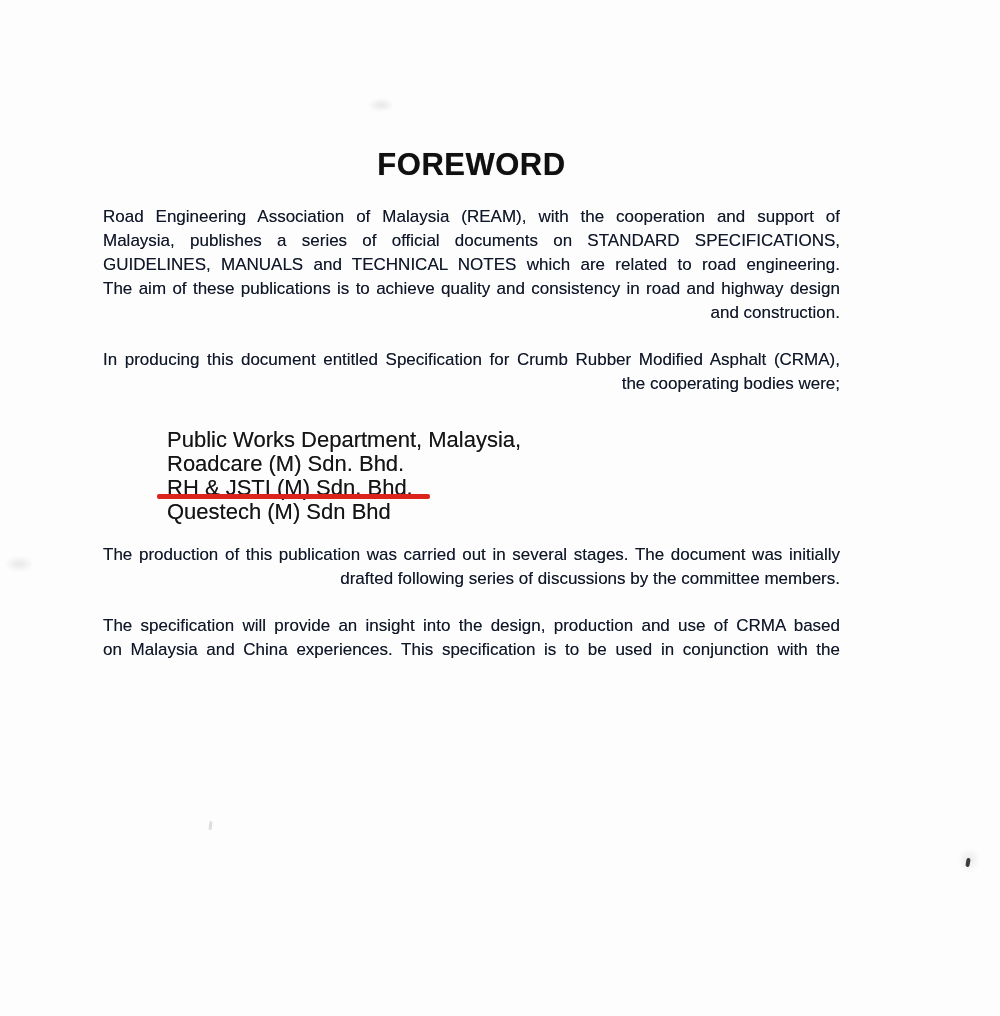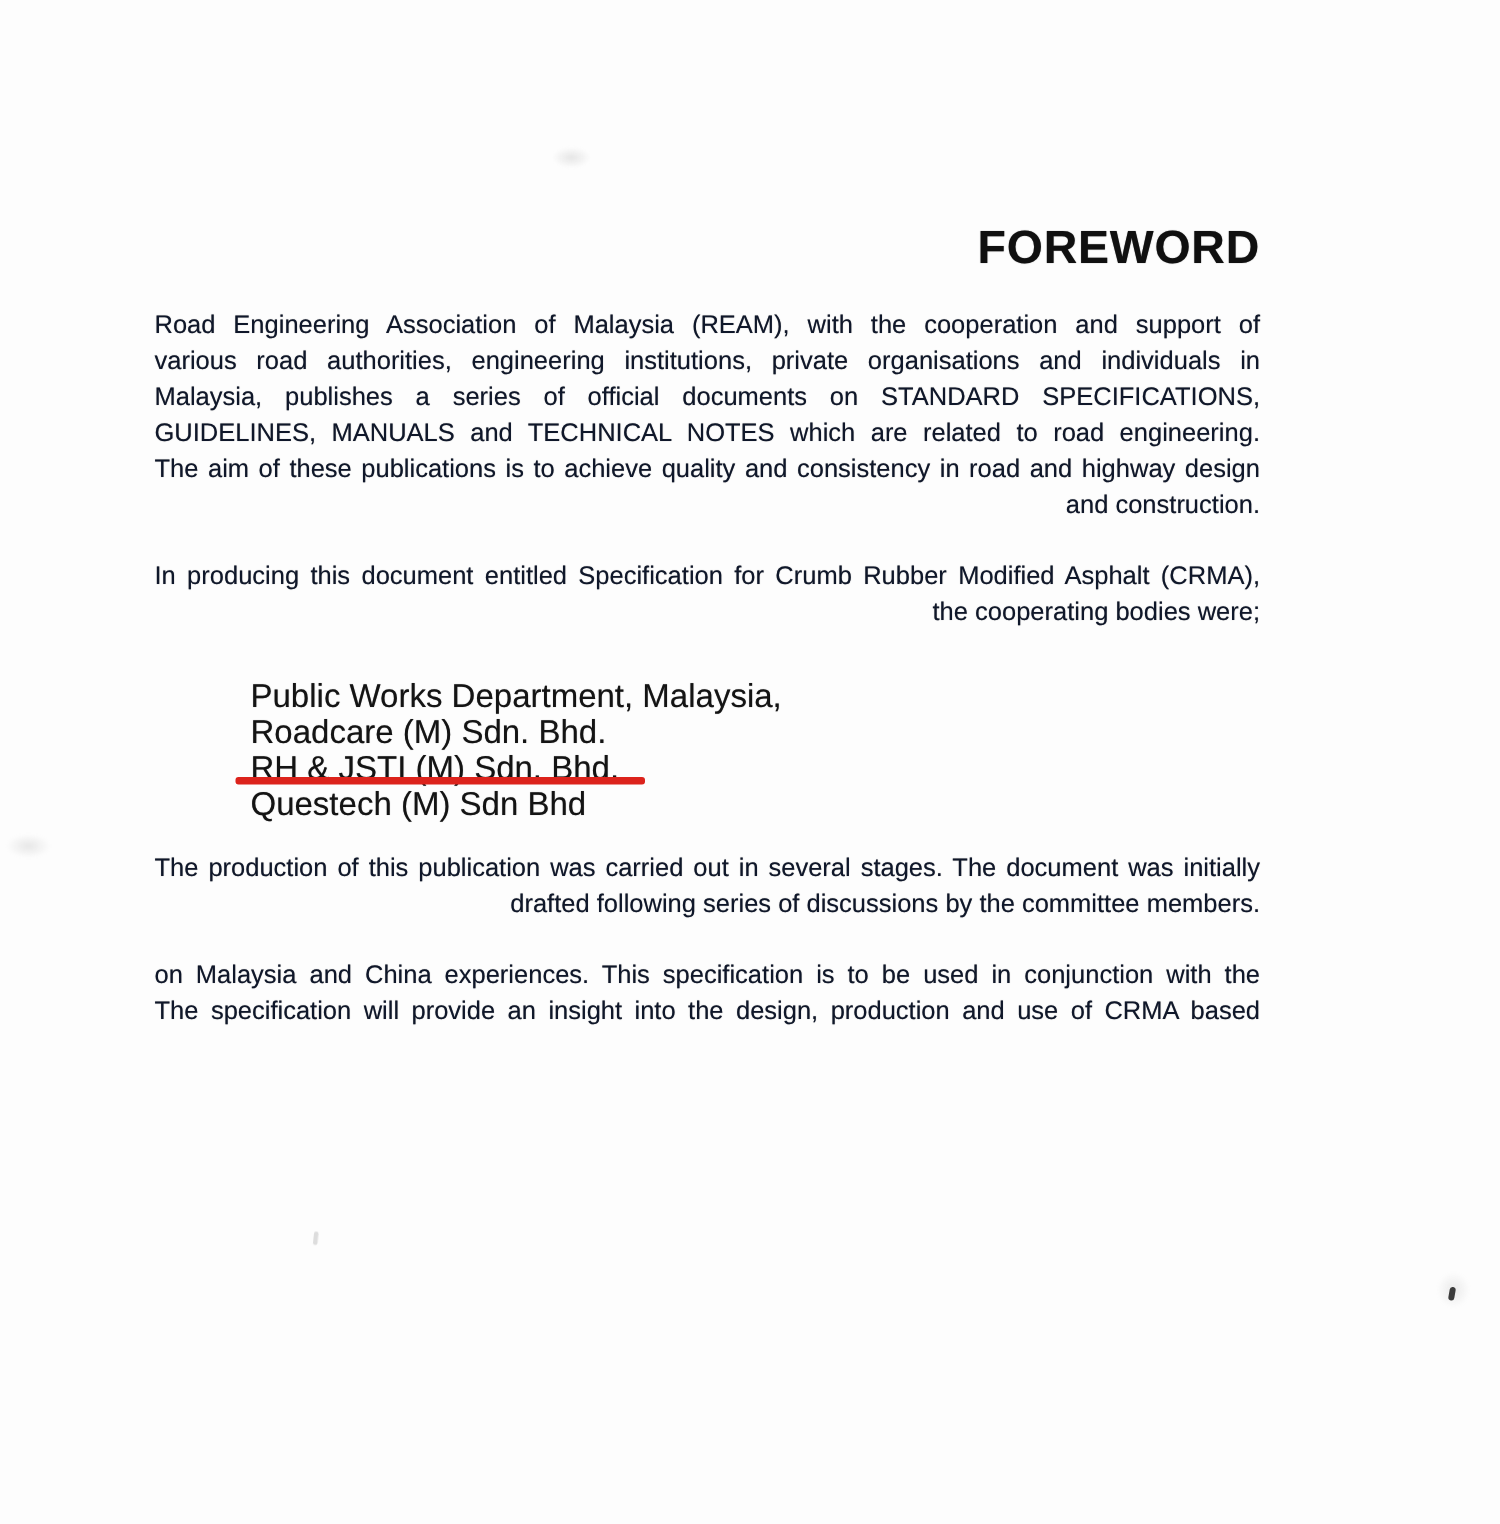--- a/index.html
+++ b/index.html
@@ -23,21 +23,21 @@
   .content {
     position: absolute;
     left: 103px;
     top: 147px;
     width: 737px;
   }
   .doc-title {
     font-size: 31px;
     font-weight: 700;
     line-height: 36px;
-    text-align: right;
+    text-align: center;
     letter-spacing: 0.5px;
     margin: 0 0 22px 0;
     color: #101010;
     text-shadow: 0 0 0.7px rgba(0,0,0,0.55);
   }
   .para {
     margin: 0 0 23px 0;
   }
   .tline {
     font-size: 17px;
@@ -121,21 +121,20 @@
   <div class="artifact tick-mid"></div>
   <div class="artifact speck-halo"></div>
   <div class="artifact speck-core"></div>
 
   <div class="content">
 
     <h1 class="doc-title">FOREWORD</h1>
 
     <div class="para">
       <div class="tline jline">Road Engineering Association of Malaysia (REAM), with the cooperation and support of</div>
-      <div class="tline jline">various road authorities, engineering institutions, private organisations and individuals in</div>
       <div class="tline jline">Malaysia, publishes a series of official documents on STANDARD SPECIFICATIONS,</div>
       <div class="tline jline">GUIDELINES, MANUALS and TECHNICAL NOTES which are related to road engineering.</div>
       <div class="tline jline">The aim of these publications is to achieve quality and consistency in road and highway design</div>
       <div class="tline lline">and construction.</div>
     </div>
 
     <div class="para">
       <div class="tline jline">In producing this document entitled Specification for Crumb Rubber Modified Asphalt (CRMA),</div>
       <div class="tline lline">the cooperating bodies were;</div>
     </div>
@@ -151,19 +150,19 @@
       </div>
       <div class="org-line">Questech (M) Sdn Bhd</div>
     </div>
 
     <div class="para">
       <div class="tline jline">The production of this publication was carried out in several stages. The document was initially</div>
       <div class="tline lline">drafted following series of discussions by the committee members.</div>
     </div>
 
     <div class="para">
+      <div class="tline jline">The specification will provide an insight into the design, production and use of CRMA based</div>
       <div class="tline jline">on Malaysia and China experiences. This specification is to be used in conjunction with the</div>
-      <div class="tline jline">The specification will provide an insight into the design, production and use of CRMA based</div>
     </div>
 
 
   </div>
 </div>
 
 </body></html>

